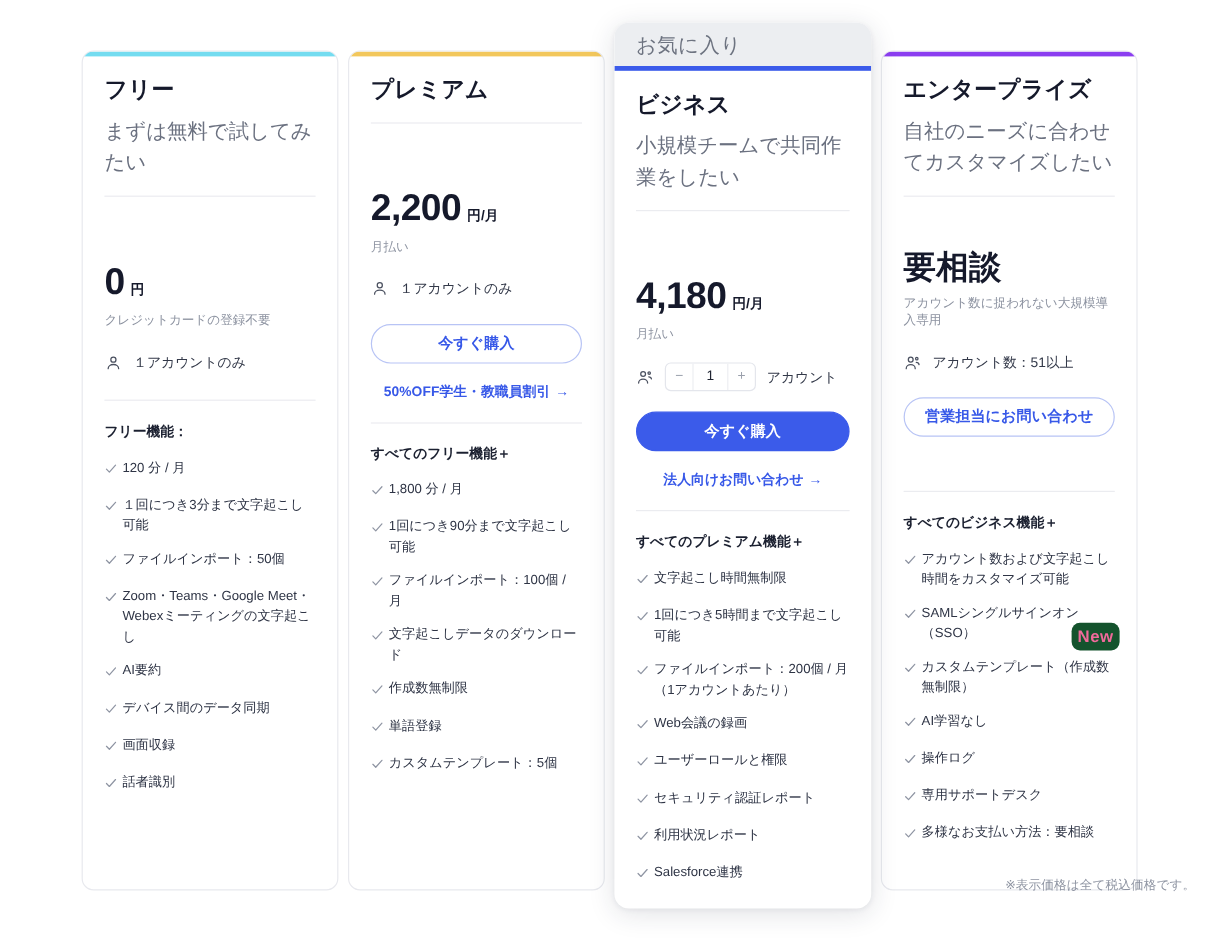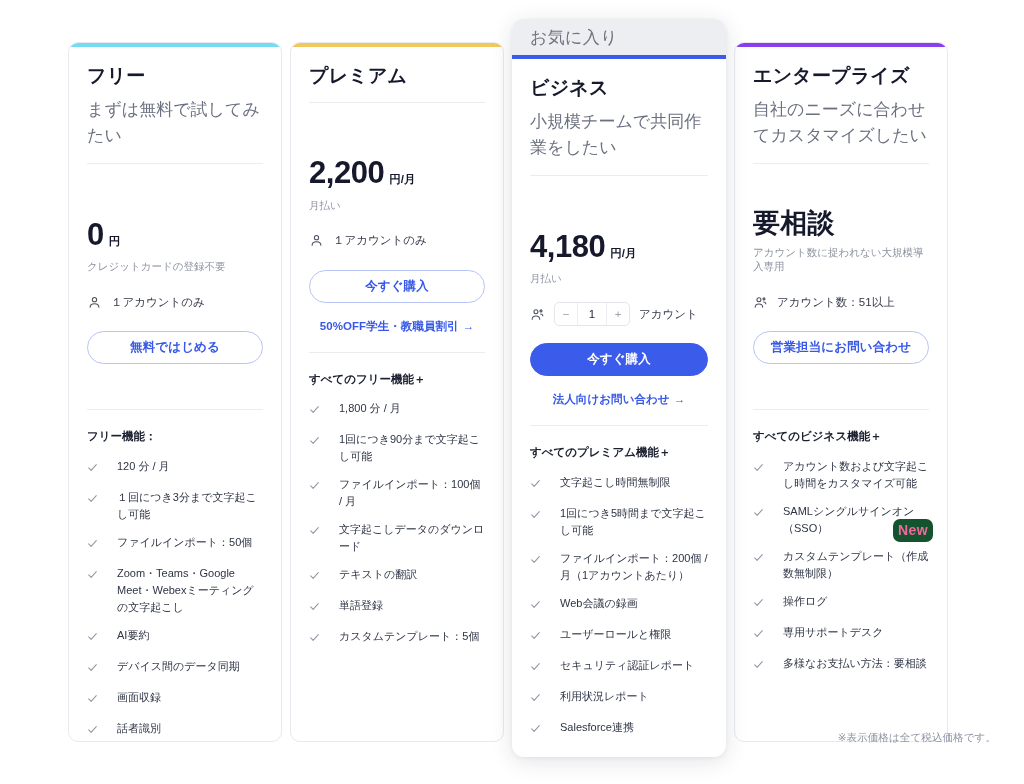--- a/index.html
+++ b/index.html
@@ -240,21 +240,21 @@
     font-size: 11.5px;
     font-weight: bold;
     color: #1b2030;
     margin-bottom: 13px;
     line-height: 1.4;
   }
 
   .feat {
     position: relative;
     display: flex;
-    gap: 20px;
+    gap: 5px;
     align-items: flex-start;
     font-size: 11px;
     line-height: 1.55;
     color: #2e3445;
     margin-bottom: 11px;
   }
 
   .check {
     flex: 0 0 auto;
     width: 10px;
@@ -315,24 +315,20 @@
           </div>
           <div class="seats-row">
             <span>
               <svg class="person-icon" width="15" height="15" viewBox="0 0 24 24" fill="none" stroke="#4b5160" stroke-width="1.7" stroke-linecap="round" stroke-linejoin="round">
                 <circle cx="12" cy="7.5" r="3.4"></circle>
                 <path d="M5 19.5c0-3.3 3.1-5.5 7-5.5s7 2.2 7 5.5"></path>
               </svg>
             </span>
             <span>１アカウントのみ</span>
           </div>
-          <div class="cta-wrap">
-            <div class="cta outline">無料ではじめる</div>
-            <div class="cta-spacer"></div>
-          </div>
           <div class="divider" style="margin-top:18px"></div>
           <div class="features">
             <div class="features-title">フリー機能：</div>
             <div class="feat">
               <span class="check"><svg width="11" height="11" viewBox="0 0 16 16" fill="none" stroke="#8f95a3" stroke-width="1.5" stroke-linecap="round" stroke-linejoin="round">
                   <path d="M2.5 8.6 6 12.2 13.5 3.8"></path>
                 </svg></span>
               <span class="feat-text">120 分 / 月</span>
             </div>
             <div class="feat">
@@ -431,21 +427,21 @@
             <div class="feat">
               <span class="check"><svg width="11" height="11" viewBox="0 0 16 16" fill="none" stroke="#8f95a3" stroke-width="1.5" stroke-linecap="round" stroke-linejoin="round">
                   <path d="M2.5 8.6 6 12.2 13.5 3.8"></path>
                 </svg></span>
               <span class="feat-text">文字起こしデータのダウンロード</span>
             </div>
             <div class="feat">
               <span class="check"><svg width="11" height="11" viewBox="0 0 16 16" fill="none" stroke="#8f95a3" stroke-width="1.5" stroke-linecap="round" stroke-linejoin="round">
                   <path d="M2.5 8.6 6 12.2 13.5 3.8"></path>
                 </svg></span>
-              <span class="feat-text">テキストの翻訳</span>
+              <span class="feat-text">作成数無制限</span>
             </div>
             <div class="feat">
               <span class="check"><svg width="11" height="11" viewBox="0 0 16 16" fill="none" stroke="#8f95a3" stroke-width="1.5" stroke-linecap="round" stroke-linejoin="round">
                   <path d="M2.5 8.6 6 12.2 13.5 3.8"></path>
                 </svg></span>
               <span class="feat-text">単語登録</span>
             </div>
             <div class="feat">
               <span class="check"><svg width="11" height="11" viewBox="0 0 16 16" fill="none" stroke="#8f95a3" stroke-width="1.5" stroke-linecap="round" stroke-linejoin="round">
                   <path d="M2.5 8.6 6 12.2 13.5 3.8"></path>
@@ -595,20 +591,26 @@
             <div class="feat">
               <span class="check"><svg width="11" height="11" viewBox="0 0 16 16" fill="none" stroke="#8f95a3" stroke-width="1.5" stroke-linecap="round" stroke-linejoin="round">
                   <path d="M2.5 8.6 6 12.2 13.5 3.8"></path>
                 </svg></span>
               <span class="feat-text">カスタムテンプレート（作成数無制限）</span>
             </div>
             <div class="feat">
               <span class="check"><svg width="11" height="11" viewBox="0 0 16 16" fill="none" stroke="#8f95a3" stroke-width="1.5" stroke-linecap="round" stroke-linejoin="round">
                   <path d="M2.5 8.6 6 12.2 13.5 3.8"></path>
                 </svg></span>
+              <span class="feat-text">AI学習なし</span>
+            </div>
+            <div class="feat">
+              <span class="check"><svg width="11" height="11" viewBox="0 0 16 16" fill="none" stroke="#8f95a3" stroke-width="1.5" stroke-linecap="round" stroke-linejoin="round">
+                  <path d="M2.5 8.6 6 12.2 13.5 3.8"></path>
+                </svg></span>
               <span class="feat-text">操作ログ</span>
             </div>
             <div class="feat">
               <span class="check"><svg width="11" height="11" viewBox="0 0 16 16" fill="none" stroke="#8f95a3" stroke-width="1.5" stroke-linecap="round" stroke-linejoin="round">
                   <path d="M2.5 8.6 6 12.2 13.5 3.8"></path>
                 </svg></span>
               <span class="feat-text">専用サポートデスク</span>
             </div>
             <div class="feat">
               <span class="check"><svg width="11" height="11" viewBox="0 0 16 16" fill="none" stroke="#8f95a3" stroke-width="1.5" stroke-linecap="round" stroke-linejoin="round">

